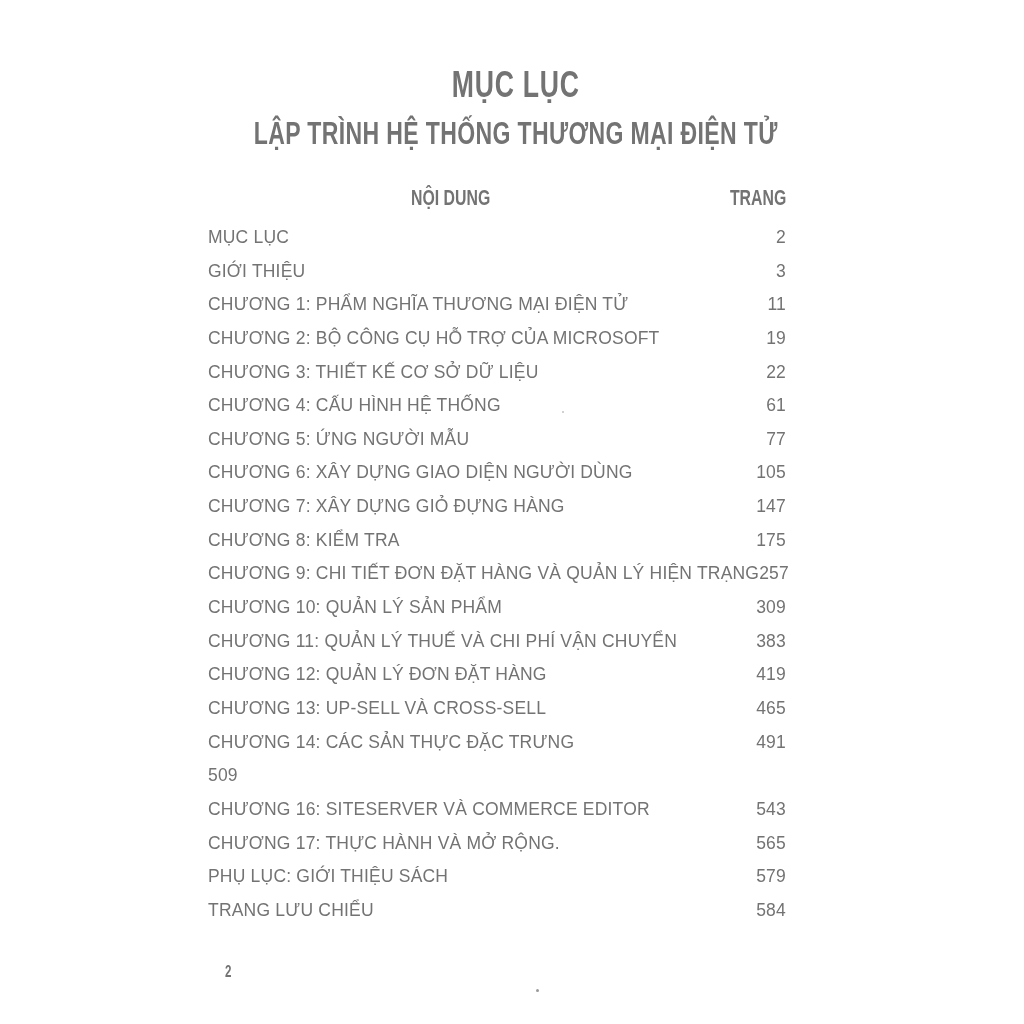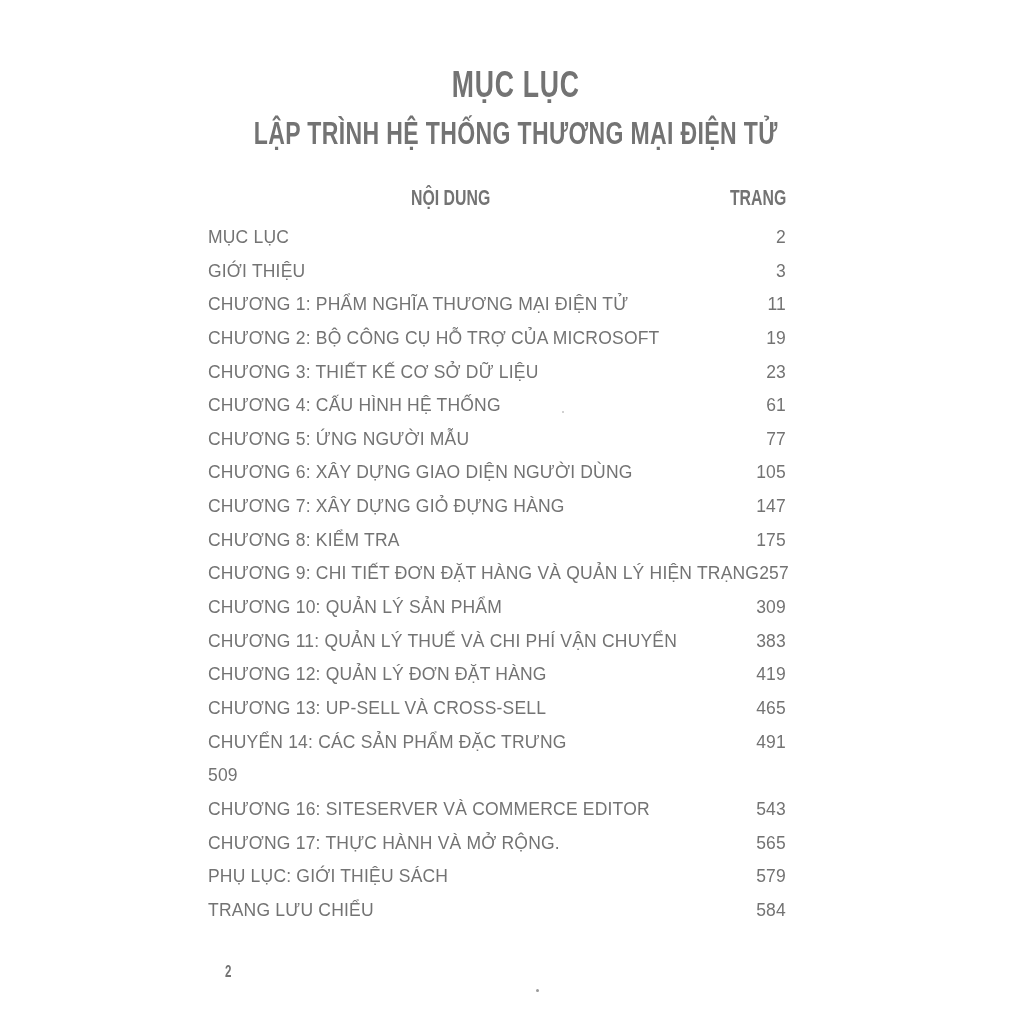--- a/index.html
+++ b/index.html
@@ -131,21 +131,21 @@
         <div class="toc-row">
           <span class="toc-label">CHƯƠNG 1: PHẨM NGHĨA THƯƠNG MẠI ĐIỆN TỬ</span>
           <span class="toc-page">11</span>
         </div>
         <div class="toc-row">
           <span class="toc-label">CHƯƠNG 2: BỘ CÔNG CỤ HỖ TRỢ CỦA MICROSOFT</span>
           <span class="toc-page">19</span>
         </div>
         <div class="toc-row">
           <span class="toc-label">CHƯƠNG 3: THIẾT KẾ CƠ SỞ DỮ LIỆU</span>
-          <span class="toc-page">23</span>
+          <span class="toc-page">22</span>
         </div>
         <div class="toc-row">
           <span class="toc-label">CHƯƠNG 4: CẤU HÌNH HỆ THỐNG</span>
           <span class="toc-page">61</span>
         </div>
         <div class="toc-row">
           <span class="toc-label">CHƯƠNG 5: ỨNG NGƯỜI MẪU</span>
           <span class="toc-page">77</span>
         </div>
         <div class="toc-row">
@@ -174,21 +174,21 @@
         </div>
         <div class="toc-row">
           <span class="toc-label">CHƯƠNG 12: QUẢN LÝ ĐƠN ĐẶT HÀNG</span>
           <span class="toc-page">419</span>
         </div>
         <div class="toc-row">
           <span class="toc-label">CHƯƠNG 13: UP-SELL VÀ CROSS-SELL</span>
           <span class="toc-page">465</span>
         </div>
         <div class="toc-row">
-          <span class="toc-label">CHUYỂN 14: CÁC SẢN PHẨM ĐẶC TRƯNG</span>
+          <span class="toc-label">CHƯƠNG 14: CÁC SẢN THỰC ĐẶC TRƯNG</span>
           <span class="toc-page">491</span>
         </div>
         <div class="toc-row">
           <span class="toc-page">509</span>
         </div>
         <div class="toc-row">
           <span class="toc-label">CHƯƠNG 16: SITESERVER VÀ COMMERCE EDITOR</span>
           <span class="toc-page">543</span>
         </div>
         <div class="toc-row">

